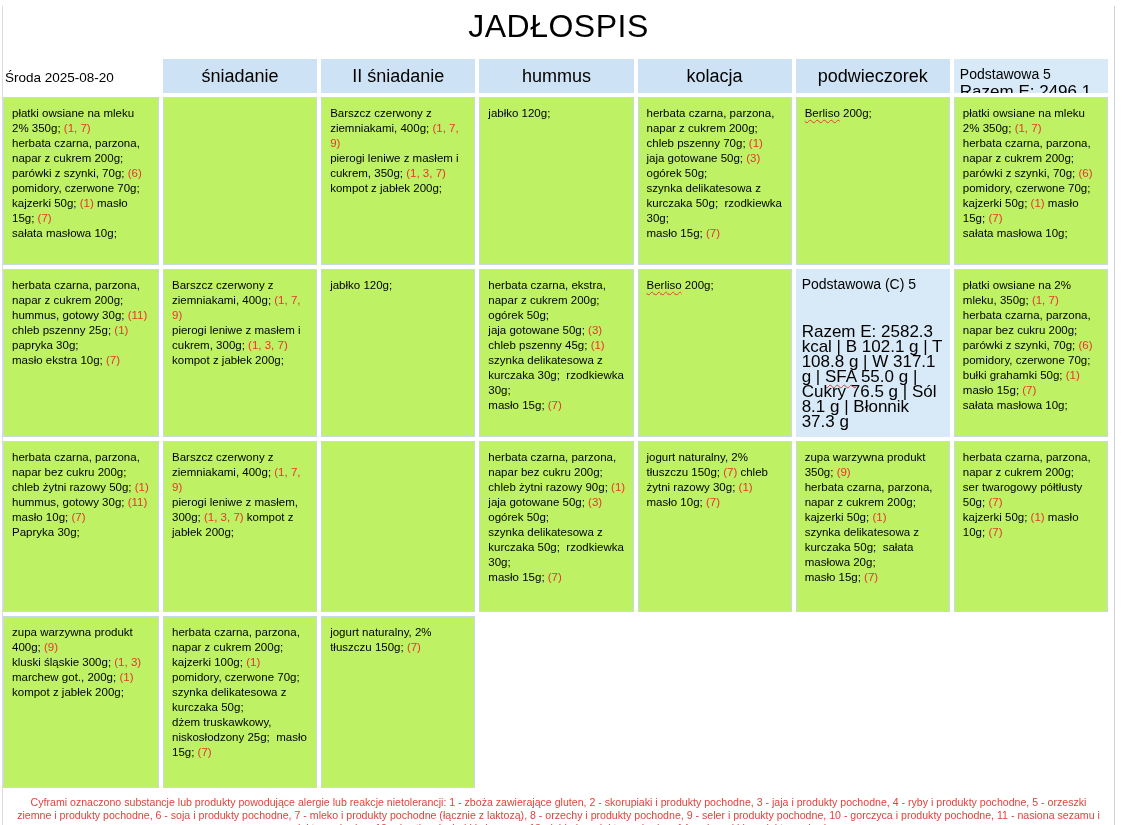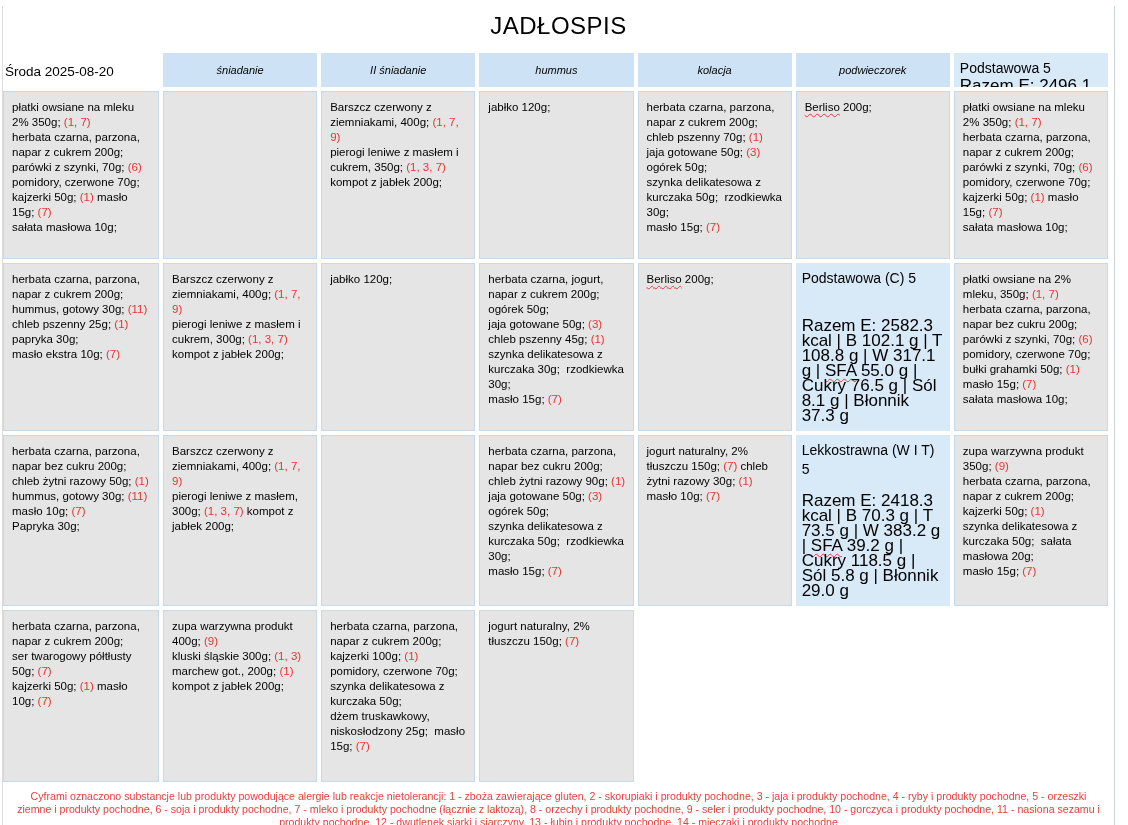--- a/index.html
+++ b/index.html
@@ -11,51 +11,50 @@
     --spell-red:#e03b3b;
   }
   *{box-sizing:border-box;margin:0;padding:0;}
   html,body{width:1128px;height:825px;background:#fff;overflow:hidden;
     font-family:"Liberation Sans","DejaVu Sans",sans-serif;color:#000;}
   .report{
     width:1113px;height:825px;margin-left:2px;
     border-left:1px solid #dcdcdc;border-right:1px solid #ccd4da;
   }
   .page-title{
-    text-align:center;font-size:24px;font-weight:400;letter-spacing:.5px;
+    text-align:center;font-size:32px;font-weight:400;letter-spacing:.5px;
     margin-top:6px;line-height:40px;
   }
   .grid{
     display:grid;
     grid-template-columns:156px repeat(6,1fr);
     grid-template-rows:34px 168px 168px 171px 172px;
     gap:4px;
-    margin-top:7px;
+    margin-top:13px;
     padding-right:6px;
   }
   .cell{overflow:hidden;}
   .date-cell{
     display:flex;align-items:flex-end;
     font-size:13.5px;padding:0 0 8px 2px;background:transparent;
   }
   .head{
     background:var(--header-bg);
     display:flex;align-items:center;justify-content:center;
-    font-size:11px;
-    font-style:italic;
+    font-size:18px;
   }
   .label{
     background:var(--label-bg);
     display:flex;flex-direction:column;justify-content:space-between;
     padding:6px 6px 8px 6px;
   }
   .diet-name{font-size:14px;line-height:19px;}
   .diet-summary{font-size:17px;line-height:15px;}
   .meal{
-    background:#e5e5e5;border:1px solid var(--cell-border);
+    background:#bef264;border:1px solid var(--cell-border);
     padding:8px 5px 6px 8px;
     font-size:11.5px;line-height:15px;
     white-space:pre-wrap;
   }
   .red{color:var(--allergen-red);}
   .wavy{
     text-decoration-line:underline;
     text-decoration-style:wavy;
     text-decoration-color:var(--spell-red);
     text-decoration-thickness:1px;
@@ -115,21 +114,21 @@
 sałata masłowa 10g;</span></div>
     <div class="cell meal"><span>herbata czarna, parzona, napar z cukrem 200g;
 hummus, gotowy 30g; </span><span class="red">(11)</span><span>
 chleb pszenny 25g; </span><span class="red">(1)</span><span>
 papryka 30g;
 masło ekstra 10g; </span><span class="red">(7)</span></div>
     <div class="cell meal"><span>Barszcz czerwony z ziemniakami, 400g; </span><span class="red">(1, 7, 9)</span><span>
 pierogi leniwe z masłem i cukrem, 300g; </span><span class="red">(1, 3, 7)</span><span>
 kompot z jabłek 200g;</span></div>
     <div class="cell meal"><span>jabłko 120g;</span></div>
-    <div class="cell meal"><span>herbata czarna, jogurt, napar z cukrem 200g;  ogórek 50g;
+    <div class="cell meal"><span>herbata czarna, ekstra, napar z cukrem 200g;  ogórek 50g;
 jaja gotowane 50g; </span><span class="red">(3)</span><span>
 chleb pszenny 45g; </span><span class="red">(1)</span><span>
 szynka delikatesowa z kurczaka 30g;  rzodkiewka 30g;
 masło 15g; </span><span class="red">(7)</span></div>
     <div class="cell meal"><span class="wavy">Berliso</span><span> 200g;</span></div>
 
     <div class="cell label">
       <div class="diet-name">Podstawowa (C) 5</div>
       <div class="diet-summary"><span>Razem E: 2582.3 kcal | B 102.1 g | T 108.8 g | W 317.1 g | </span><span class="wavy">SFA</span><span> 55.0 g | Cukry 76.5 g | Sól 8.1 g | Błonnik 37.3 g</span></div>
     </div>
@@ -149,24 +148,20 @@
 pierogi leniwe z masłem, 300g; </span><span class="red">(1, 3, 7)</span><span> kompot z jabłek 200g;</span></div>
     <div class="cell meal"></div>
     <div class="cell meal"><span>herbata czarna, parzona, napar bez cukru 200g;
 chleb żytni razowy 90g; </span><span class="red">(1)</span><span>
 jaja gotowane 50g; </span><span class="red">(3)</span><span>
 ogórek 50g;
 szynka delikatesowa z kurczaka 50g;  rzodkiewka 30g;
 masło 15g; </span><span class="red">(7)</span></div>
     <div class="cell meal"><span>jogurt naturalny, 2% tłuszczu 150g; </span><span class="red">(7)</span><span> chleb żytni razowy 30g; </span><span class="red">(1)</span><span> masło 10g; </span><span class="red">(7)</span></div>
 
-    <div class="cell label">
-      <div class="diet-name">Lekkostrawna (W I T) 5</div>
-      <div class="diet-summary"><span>Razem E: 2418.3 kcal | B 70.3 g | T 73.5 g | W 383.2 g | </span><span class="wavy">SFA</span><span> 39.2 g | Cukry 118.5 g | Sól 5.8 g | Błonnik 29.0 g</span></div>
-    </div>
     <div class="cell meal"><span>zupa warzywna produkt 350g; </span><span class="red">(9)</span><span>
 herbata czarna, parzona, napar z cukrem 200g;  kajzerki 50g; </span><span class="red">(1)</span><span>
 szynka delikatesowa z kurczaka 50g;  sałata masłowa 20g;
 masło 15g; </span><span class="red">(7)</span></div>
     <div class="cell meal"><span>herbata czarna, parzona, napar z cukrem 200g;
 ser twarogowy półtłusty 50g; </span><span class="red">(7)</span><span>
 kajzerki 50g; </span><span class="red">(1)</span><span> masło 10g; </span><span class="red">(7)</span></div>
     <div class="cell meal"><span>zupa warzywna produkt 400g; </span><span class="red">(9)</span><span>
 kluski śląskie 300g; </span><span class="red">(1, 3)</span><span>
 marchew got., 200g; </span><span class="red">(1)</span><span>

